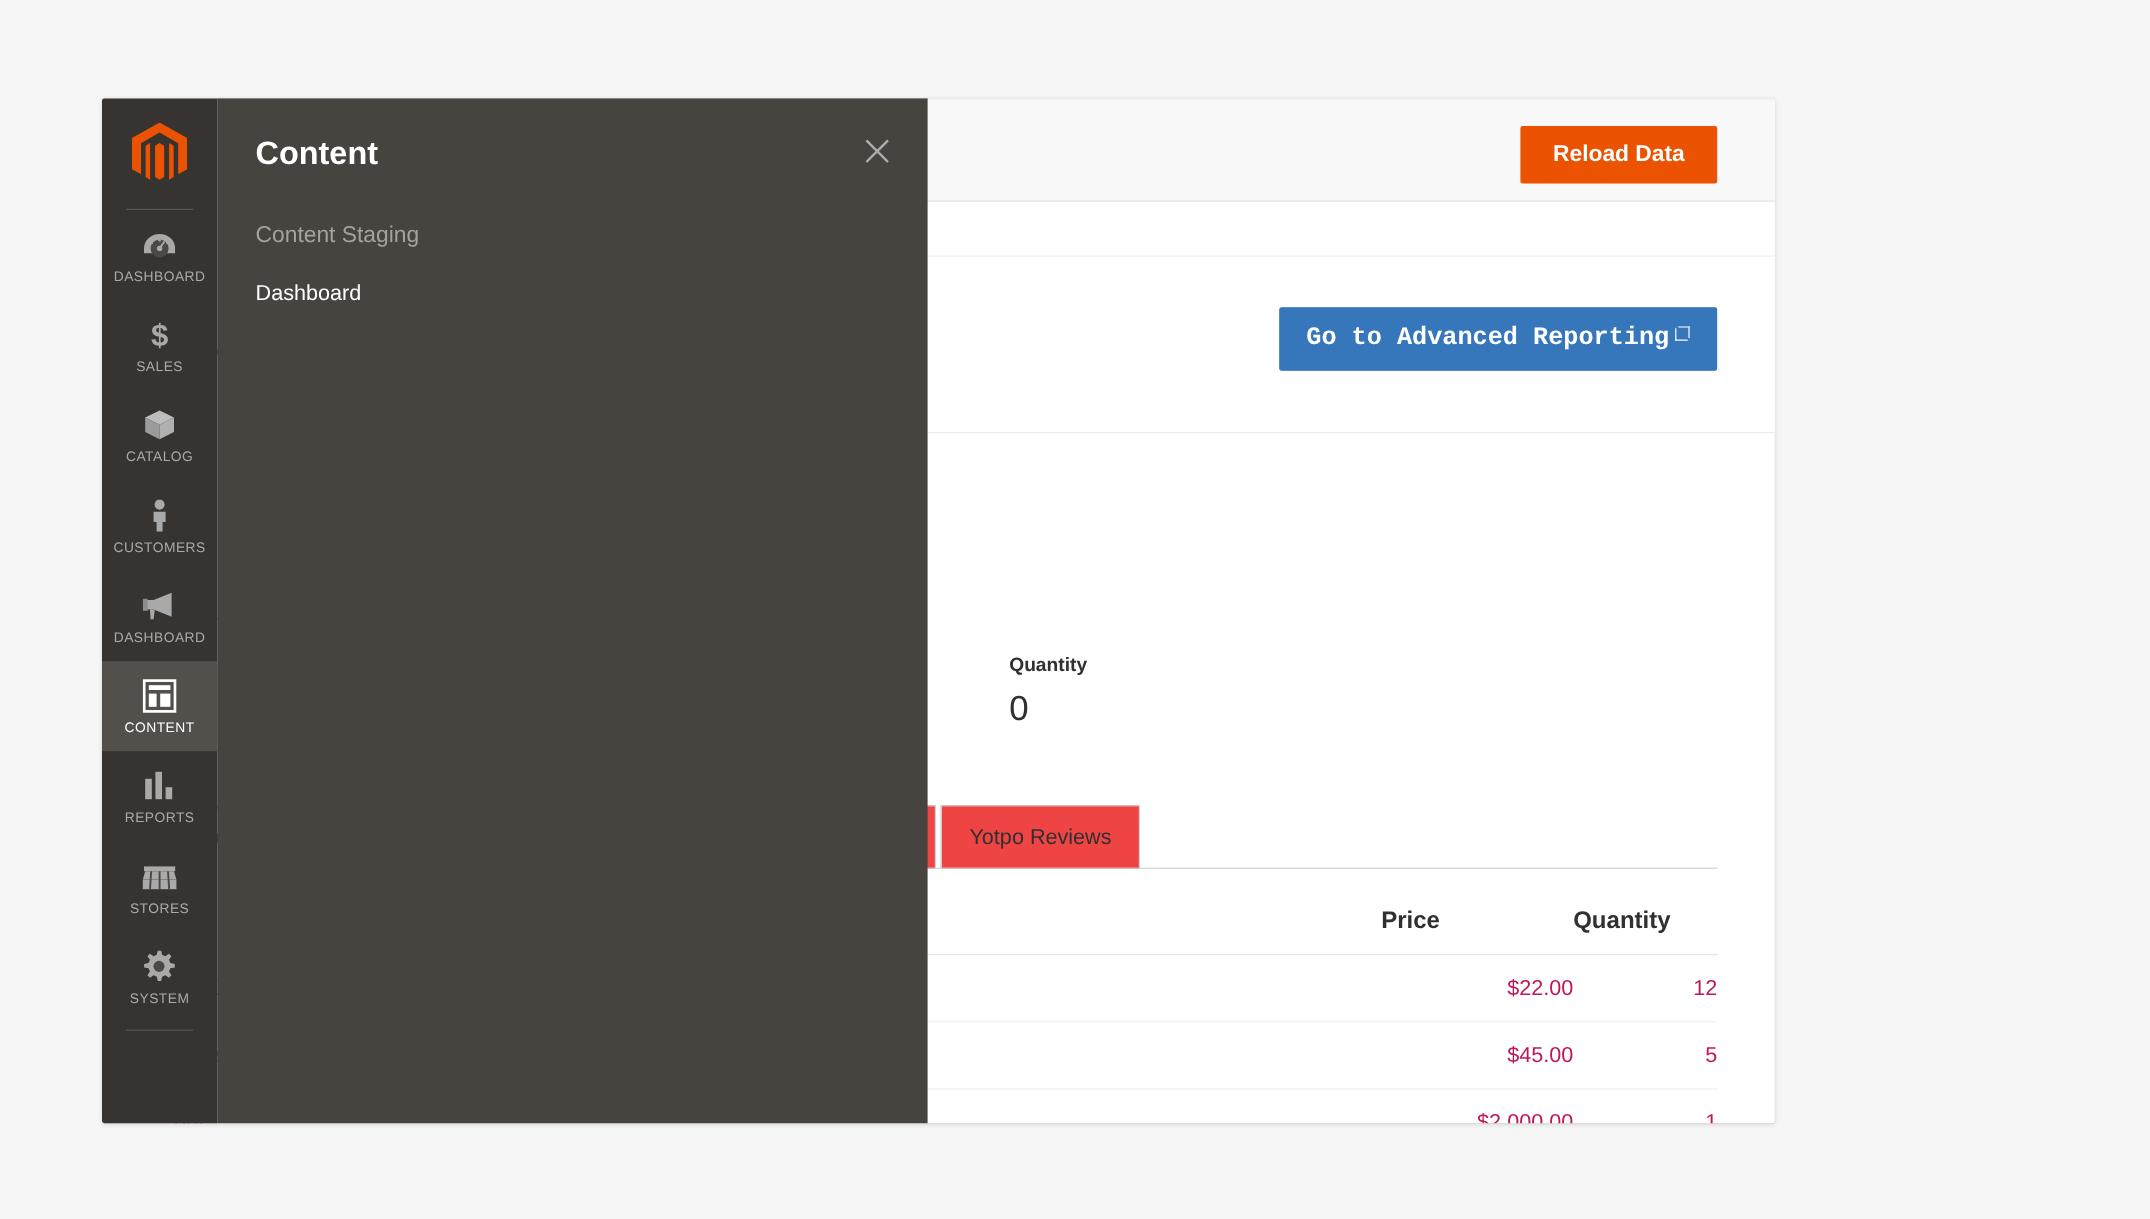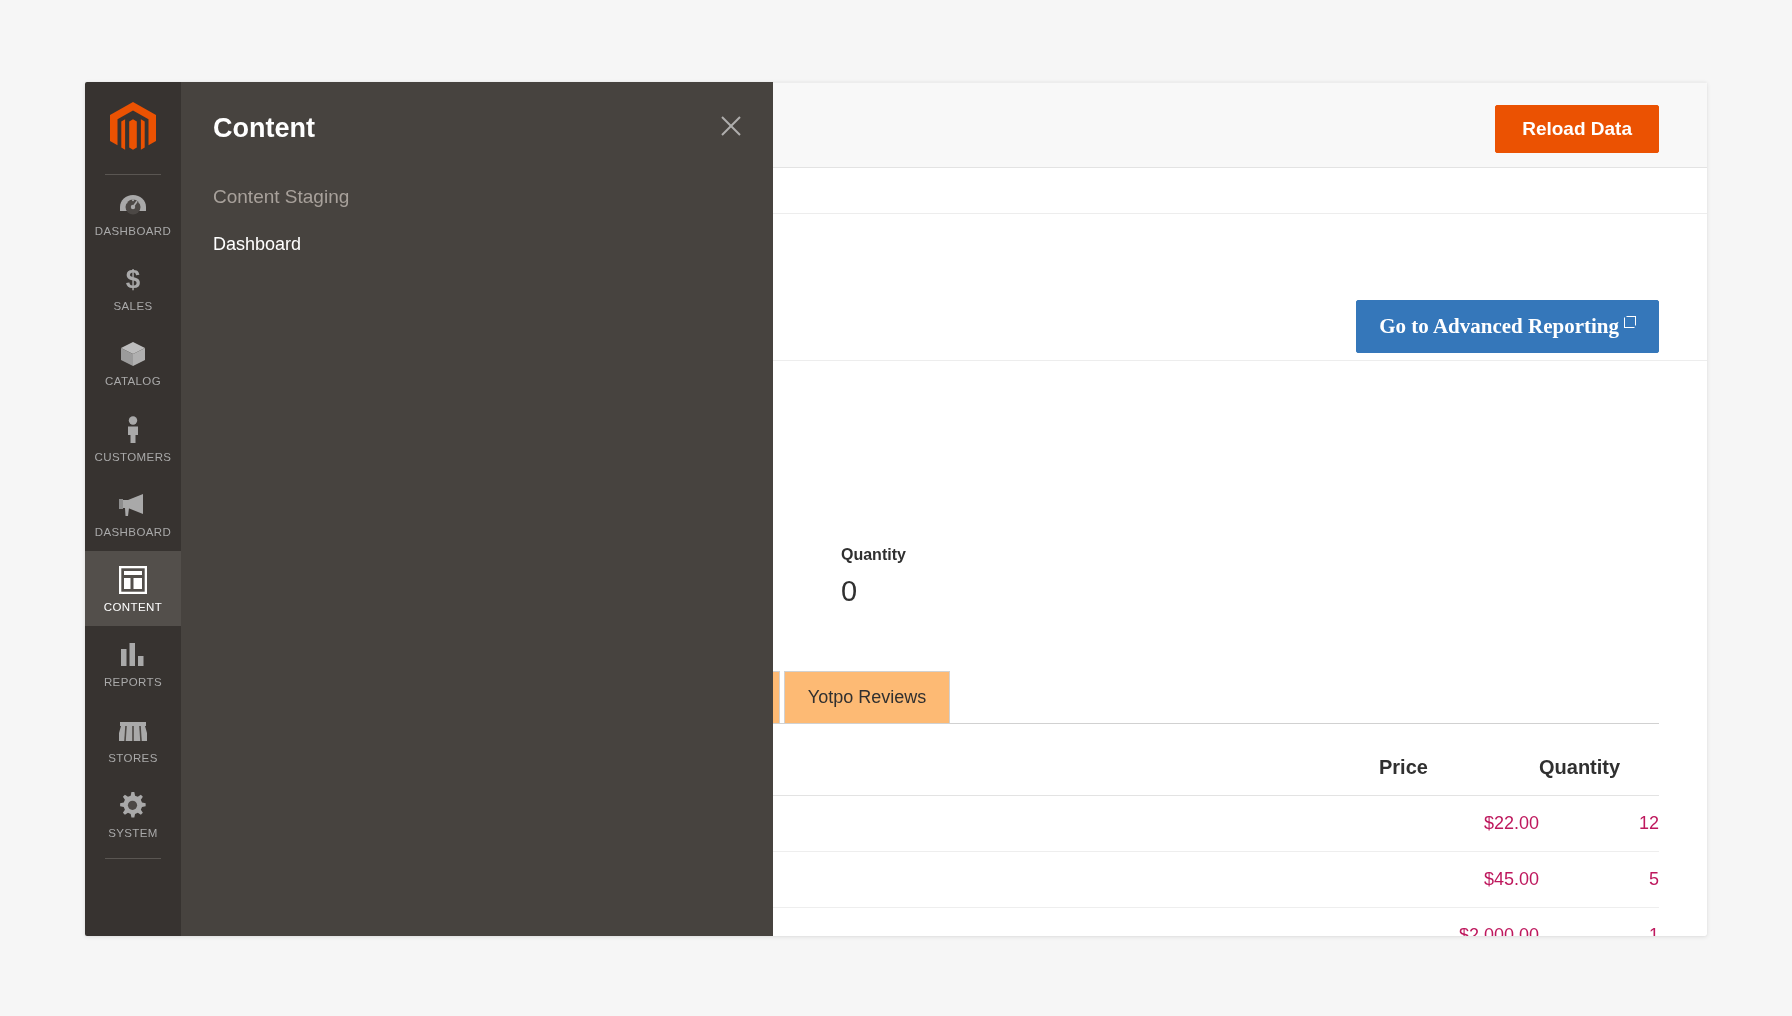--- a/index.html
+++ b/index.html
@@ -22,21 +22,21 @@
     width: 1792px;
     height: 1016px;
     background: #f6f6f6;
   }
 
   
   #dashboard-card {
     position: absolute;
     left: 85px;
     top: 82px;
-    width: 1622px;
+    width: 1394px;
     height: 854px;
     background: #ffffff;
     border-radius: 2px;
     box-shadow: 0 1px 4px rgba(0,0,0,0.10), 0 0 1px rgba(0,0,0,0.10);
     overflow: hidden;
   }
 
   
   .page-actions {
     position: relative;
@@ -89,28 +89,27 @@
   .adv-btn {
     position: absolute;
     right: 48px;
     top: 42px;
     background: #3577ba;
     color: #ffffff;
     border: 1px solid #3577ba;
     border-radius: 2px;
     font-size: 21px;
     font-weight: bold;
-    font-family: Liberation Serif, serif;
+    font-family: Liberation Mono, monospace;
     padding: 14px 22px;
     cursor: pointer;
     display: flex;
     align-items: flex-start;
     gap: 5px;
     line-height: 1.1;
-    margin-top: 44px;
   }
   .adv-btn .ext-ico {
     display: inline-block;
     width: 12px;
     height: 12px;
     position: relative;
     margin-top: 1px;
   }
   .adv-btn .ext-ico::before {
     content: "";
@@ -173,21 +172,21 @@
   
   .tabs {
     position: absolute;
     left: 60px;
     top: 588px;
     display: flex;
     align-items: flex-end;
     height: 54px;
   }
   .tab {
-    background: #fdba74;
+    background: #ef4444;
     border: 1px solid #d1d1d1;
     border-bottom: none;
     color: #303030;
     font-size: 18px;
     padding: 15px 23px;
     margin-right: 4px;
     cursor: pointer;
     white-space: nowrap;
     line-height: 1.2;
   }

